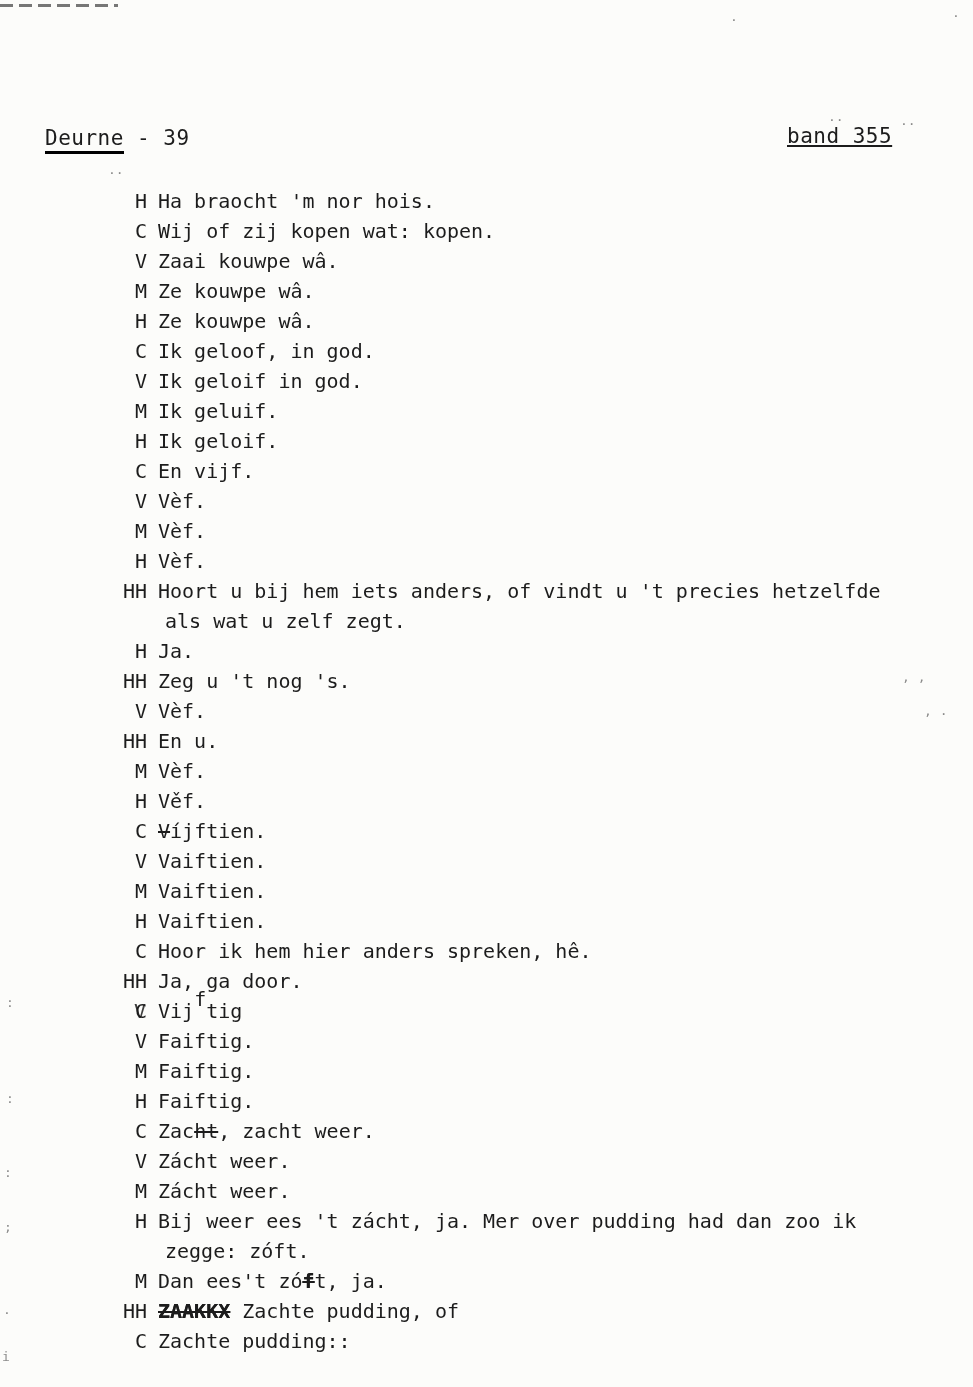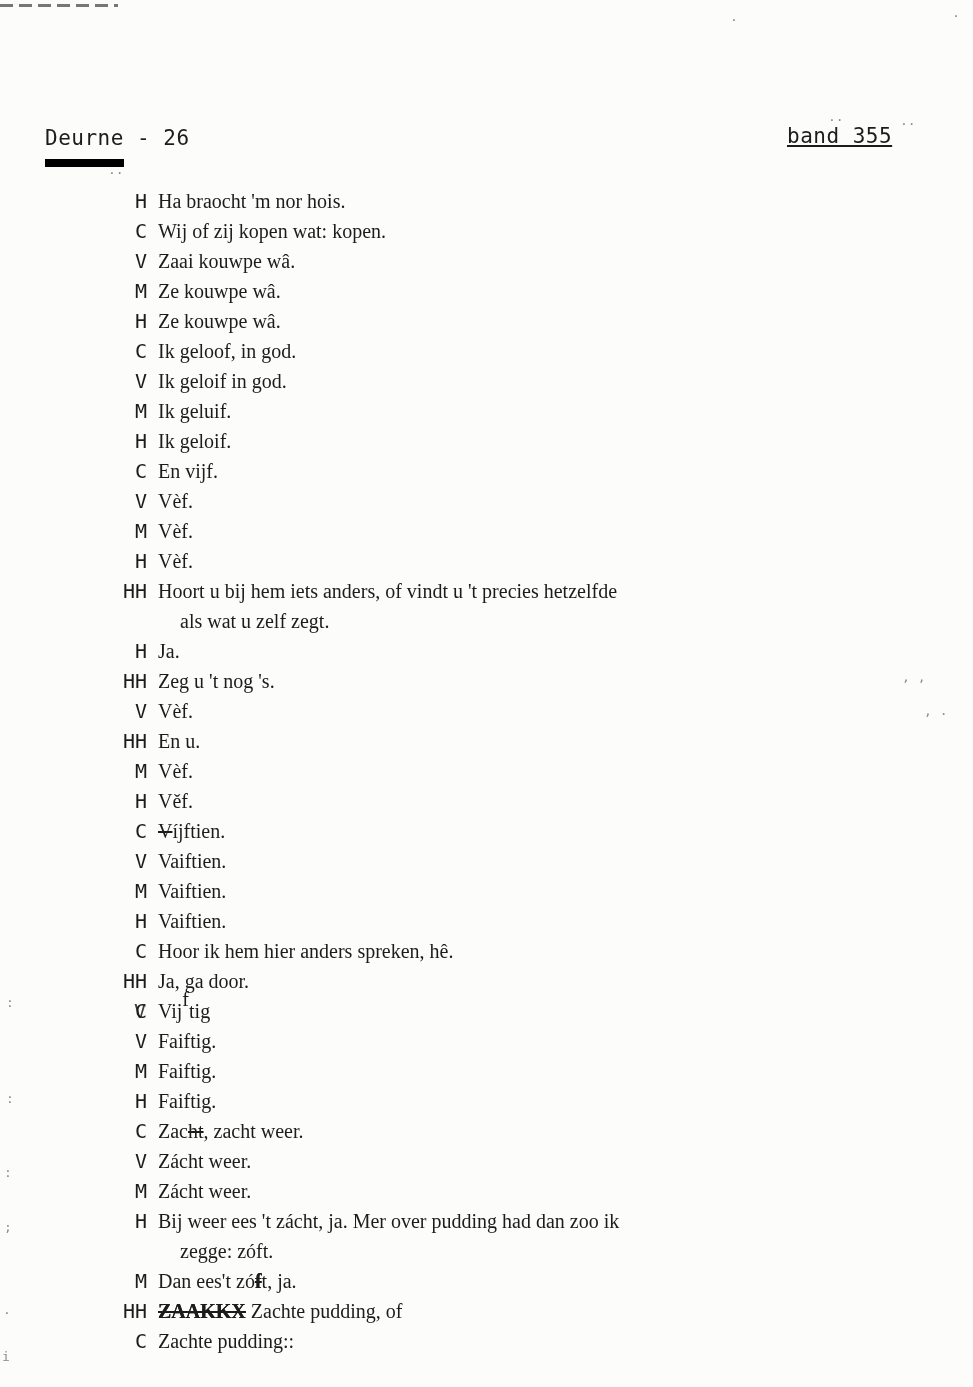--- a/index.html
+++ b/index.html
@@ -17,35 +17,35 @@
     position:absolute;left:0;top:4px;width:118px;height:3px;
     background:repeating-linear-gradient(90deg,#4a4a4a 0 13px,transparent 13px 19px);
     opacity:.75;
   }
   .header-left{
     position:absolute;left:45px;top:126px;
     font-size:21px;letter-spacing:.5px;white-space:pre;
   }
   .header-title{
     display:inline-block;
-    border-bottom:8px solid #000000;
-    padding-bottom:9px;
+    border-bottom:3px solid #000000;
+    padding-bottom:1px;
   }
   .header-band{
     position:absolute;left:787px;top:124px;
     font-size:21px;letter-spacing:.5px;white-space:pre;text-decoration:underline;
   }
   .transcript{
     position:absolute;left:112px;top:186px;
     font-size:20px;line-height:30px;white-space:pre;
   }
   .line{display:flex;}
   .spk{width:35px;flex:none;text-align:right;}
-  .txt{margin-left:11px;font-family:Liberation Serif, serif;}
-  .line.cont .txt{margin-left:33px;}
+  .txt{margin-left:11px;}
+  .line.cont .txt{margin-left:18px;}
   .sup{position:relative;top:-12px;}
   .strike{text-decoration:line-through;text-decoration-thickness:2px;}
   .bold{font-weight:bold;text-shadow:0 0 .6px #1c1c1c;}
   
   .spk.ovl{position:relative;}
   .spk.ovl::after{
     content:attr(data-overlay);
     position:absolute;right:1px;top:0;
     opacity:.85;
   }
@@ -55,21 +55,21 @@
     color:#6f6f6f;opacity:.8;
     white-space:pre;
   }
 </style>
 </head>
 <body>
 
 <div class="page">
   <div class="topdash"></div>
 
-  <div class="header-left"><span class="header-title">Deurne</span><span> - 26</span></div>
+  <div class="header-left"><span class="header-title">Deurne</span><span> - 39</span></div>
 
   <div class="header-band">band 355</div>
 
   <div class="transcript"><div class="line"><span class="spk">H</span><span class="txt">Ha braocht 'm nor hois.</span></div><div class="line"><span class="spk">C</span><span class="txt">Wij of zij kopen wat: kopen.</span></div><div class="line"><span class="spk">V</span><span class="txt">Zaai kouwpe wâ.</span></div><div class="line"><span class="spk">M</span><span class="txt">Ze kouwpe wâ.</span></div><div class="line"><span class="spk">H</span><span class="txt">Ze kouwpe wâ.</span></div><div class="line"><span class="spk">C</span><span class="txt">Ik geloof, in god.</span></div><div class="line"><span class="spk">V</span><span class="txt">Ik geloif in god.</span></div><div class="line"><span class="spk">M</span><span class="txt">Ik geluif.</span></div><div class="line"><span class="spk">H</span><span class="txt">Ik geloif.</span></div><div class="line"><span class="spk">C</span><span class="txt">En vijf.</span></div><div class="line"><span class="spk">V</span><span class="txt">Vèf.</span></div><div class="line"><span class="spk">M</span><span class="txt">Vèf.</span></div><div class="line"><span class="spk">H</span><span class="txt">Vèf.</span></div><div class="line"><span class="spk">HH</span><span class="txt">Hoort u bij hem iets anders, of vindt u 't precies hetzelfde</span></div><div class="line cont"><span class="spk"></span><span class="txt">als wat u zelf zegt.</span></div><div class="line"><span class="spk">H</span><span class="txt">Ja.</span></div><div class="line"><span class="spk">HH</span><span class="txt">Zeg u 't nog 's.</span></div><div class="line"><span class="spk">V</span><span class="txt">Vèf.</span></div><div class="line"><span class="spk">HH</span><span class="txt">En u.</span></div><div class="line"><span class="spk">M</span><span class="txt">Vèf.</span></div><div class="line"><span class="spk">H</span><span class="txt">Věf.</span></div><div class="line"><span class="spk">C</span><span class="txt"><span class="strike">V</span><span>íjftien.</span></span></div><div class="line"><span class="spk">V</span><span class="txt">Vaiftien.</span></div><div class="line"><span class="spk">M</span><span class="txt">Vaiftien.</span></div><div class="line"><span class="spk">H</span><span class="txt">Vaiftien.</span></div><div class="line"><span class="spk">C</span><span class="txt">Hoor ik hem hier anders spreken, hê.</span></div><div class="line"><span class="spk">HH</span><span class="txt">Ja, ga door.</span></div><div class="line"><span class="spk ovl" data-overlay="V">C</span><span class="txt"><span>Vij</span><span class="sup">f</span><span>tig</span></span></div><div class="line"><span class="spk">V</span><span class="txt">Faiftig.</span></div><div class="line"><span class="spk">M</span><span class="txt">Faiftig.</span></div><div class="line"><span class="spk">H</span><span class="txt">Faiftig.</span></div><div class="line"><span class="spk">C</span><span class="txt"><span>Zac</span><span class="strike">ht</span><span>, zacht weer.</span></span></div><div class="line"><span class="spk">V</span><span class="txt">Zácht weer.</span></div><div class="line"><span class="spk">M</span><span class="txt">Zácht weer.</span></div><div class="line"><span class="spk">H</span><span class="txt">Bij weer ees 't zácht, ja. Mer over pudding had dan zoo ik</span></div><div class="line cont"><span class="spk"></span><span class="txt">zegge: zóft.</span></div><div class="line"><span class="spk">M</span><span class="txt"><span>Dan ees't zó</span><span class="strike bold">f</span><span>t, ja.</span></span></div><div class="line"><span class="spk">HH</span><span class="txt"><span class="strike bold">ZAAKKX</span><span> Zachte pudding, of</span></span></div><div class="line"><span class="spk">C</span><span class="txt">Zachte pudding::</span></div></div>
 <span class="speck" style="left: 108px; top: 165px;">..</span>
     <span class="speck" style="left: 828px; top: 112px;">..</span>
     <span class="speck" style="left: 900px; top: 116px;">..</span>
     <span class="speck" style="left: 902px; top: 672px;">, ,</span>
     <span class="speck" style="left: 924px; top: 706px;">, .</span>
     <span class="speck" style="left: 6px; top: 998px;">:</span>

